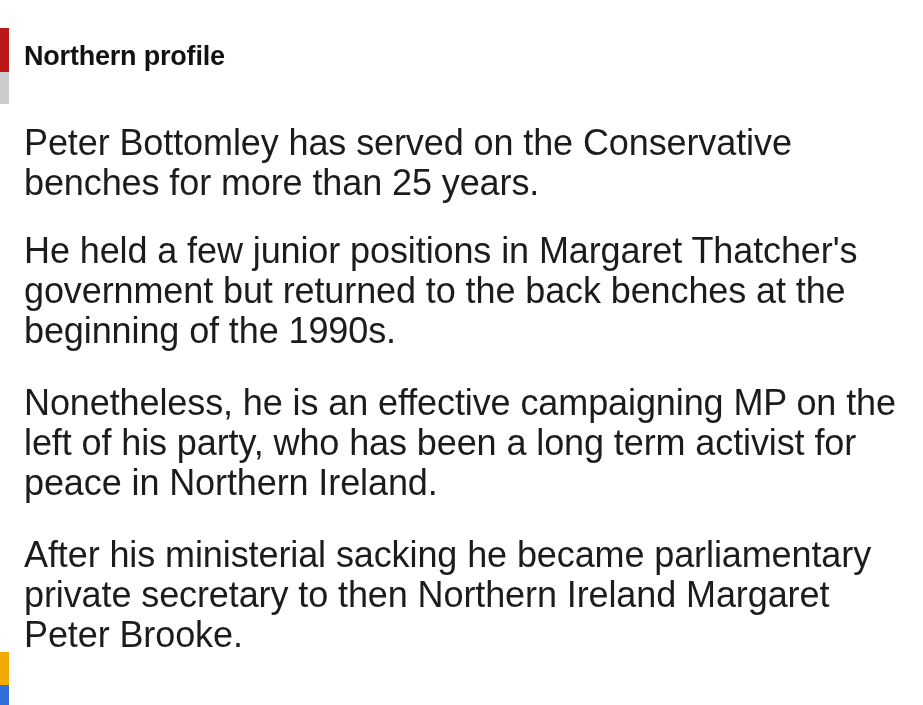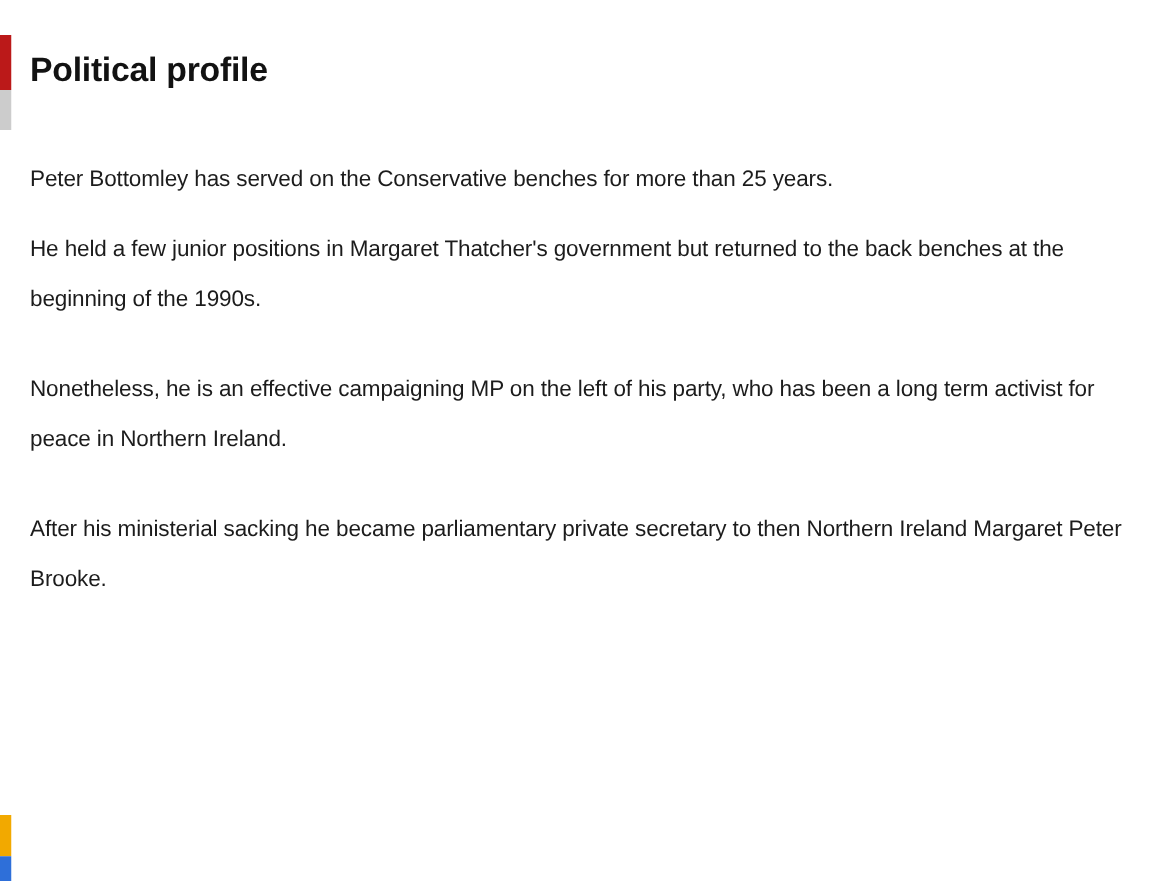--- a/index.html
+++ b/index.html
@@ -52,44 +52,44 @@
     font-size: 27px;
     font-weight: bold;
     letter-spacing: -0.2px;
     color: #121212;
     margin: 0;
     padding-top: 39px;
     line-height: 34px;
   }
 
   .para {
-    font-size: 18px;
+    font-size: 36px;
     line-height: 40px;
     color: #1c1c1c;
     margin: 0;
     letter-spacing: -0.1px;
   }
   .para.p1 { margin-top: 50px; }
-  .para.p2 { margin-top: 16px; }
+  .para.p2 { margin-top: 28px; }
   .para.p3 { margin-top: 32px; }
   .para.p4 { margin-top: 32px; }
 </style>
 </head>
 <body>
 
 <div class="page">
 
   <div class="rail">
     <div class="rail-seg rail-red"></div>
     <div class="rail-seg rail-grey"></div>
     <div class="rail-seg rail-yellow"></div>
     <div class="rail-seg rail-blue"></div>
   </div>
 
   <div class="content">
-    <h2 class="heading">Political profile</h2>
+    <h2 class="heading">Northern profile</h2>
     <p class="para p1">Peter Bottomley has served on the Conservative benches for more than 25 years.</p>
     <p class="para p2">He held a few junior positions in Margaret Thatcher's government but returned to the back benches at the beginning of the 1990s.</p>
     <p class="para p3">Nonetheless, he is an effective campaigning MP on the left of his party, who has been a long term activist for peace in Northern Ireland.</p>
     <p class="para p4">After his ministerial sacking he became parliamentary private secretary to then Northern Ireland Margaret Peter Brooke.</p>
   </div>
 
 </div>
 
 </body></html>

